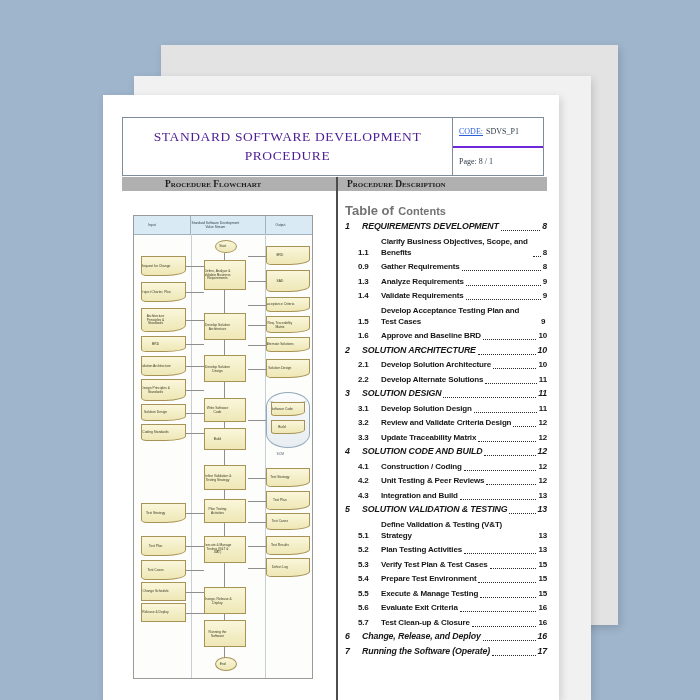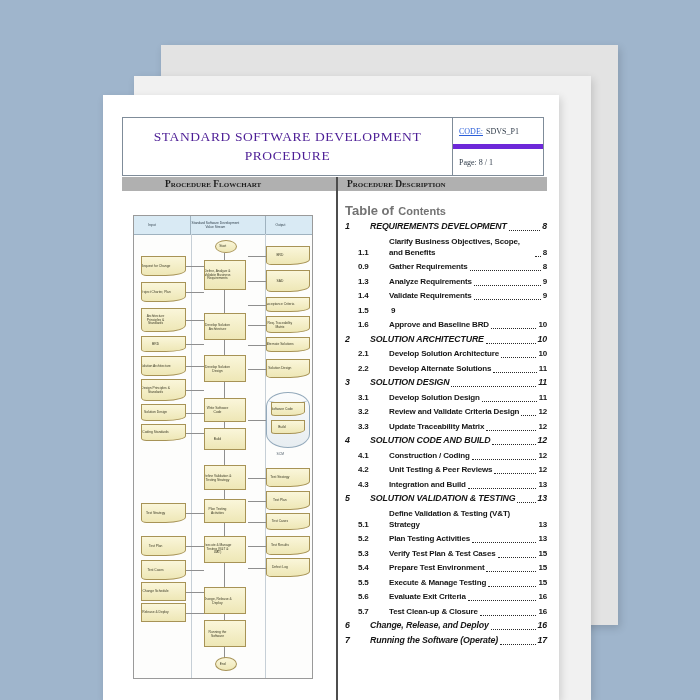--- a/index.html
+++ b/index.html
@@ -12,21 +12,21 @@
 
   
   .hdr{position:absolute;left:19px;top:22px;width:420px;height:57px;display:flex;
        border:1px solid #7f8c99;background:#fff;}
   .hdr-cell{border-right:1px solid #7f8c99;display:flex;align-items:center;justify-content:center;}
   .logo-cell{width:62px;}
   .logo-txt{font-family:"Liberation Serif",serif;font-size:17px;color:#4a4a4a;letter-spacing:1px;}
   .title-cell{flex:1;padding:2px 10px;text-align:center;}
   .title-txt{font-family:"Liberation Serif",serif;font-size:13.5px;line-height:1.35;color:#4c1d95;letter-spacing:.6px;}
   .code-cell{width:90px;border-right:none;display:flex;flex-direction:column;align-items:stretch;}
-  .code-row{flex:1;display:flex;align-items:center;padding-left:6px;border-bottom:5px solid #6d28d9;
+  .code-row{flex:1;display:flex;align-items:center;padding-left:6px;border-bottom:2px solid #6d28d9;
             font-family:"Liberation Serif",serif;font-size:8px;color:#2e3a48;}
   .page-row{flex:1;display:flex;align-items:center;padding-left:6px;
             font-family:"Liberation Serif",serif;font-size:8px;color:#2e3a48;}
   .code-link{color:#2b5fd9;text-decoration:underline;margin-right:3px;cursor:pointer;}
 
   
   .secbar{position:absolute;top:82px;height:14px;background:#b0b0b0;display:flex;align-items:center;
           padding-left:4px;font-family:"Liberation Serif",serif;font-weight:bold;font-size:9.5px;
           font-variant:small-caps;color:#1c1c1c;}
   #bar-left{left:19px;width:209px;padding-left:43px;}
@@ -58,21 +58,21 @@
   #toc{position:absolute;left:242px;top:106px;width:202px;}
   #toc-title{margin-bottom:0;color:#737373;font-weight:bold;}
   #toc-title .t1{font-size:13px;}
   #toc-title .t2{font-size:11px;}
   .toc-entry{display:flex;align-items:flex-end;color:#161616;font-weight:bold;letter-spacing:-.15px;
              margin-bottom:3.5px;line-height:11px;}
   .toc-entry.lvl1{font-style:italic;font-size:8.8px;margin-top:2px;}
   .toc-entry.lvl2{font-size:8px;margin-left:13px;}
   .lvl1 .t-num{flex:0 0 17px;}
   .lvl2 .t-num{flex:0 0 23px;}
-  .t-text{max-width:150px;margin-left:8px;}
+  .t-text{max-width:150px;}
   .t-leader{flex:1 1 auto;min-width:6px;border-bottom:1.4px dotted #2a2a2a;margin:0 2px 1px 2px;}
   .nodots .t-leader{flex:0 0 6px;border-bottom:none;}
   .t-pg{flex:0 0 auto;}
 </style>
 </head>
 <body>
 
 <div class="sheet" id="page-back"></div>
 <div class="sheet" id="page-mid"></div>
 
@@ -288,20 +288,21 @@
           <span class="t-pg">9</span>
         </div>
         <div class="toc-entry lvl2">
           <span class="t-num">1.4</span>
           <span class="t-text">Validate Requirements</span>
           <span class="t-leader"></span>
           <span class="t-pg">9</span>
         </div>
         <div class="toc-entry lvl2 nodots">
           <span class="t-num">1.5</span>
+          <span class="t-text">Develop Acceptance Testing Plan and Test Cases</span>
           <span class="t-leader"></span>
           <span class="t-pg">9</span>
         </div>
         <div class="toc-entry lvl2">
           <span class="t-num">1.6</span>
           <span class="t-text">Approve and Baseline BRD</span>
           <span class="t-leader"></span>
           <span class="t-pg">10</span>
         </div>
         <div class="toc-entry lvl1">

